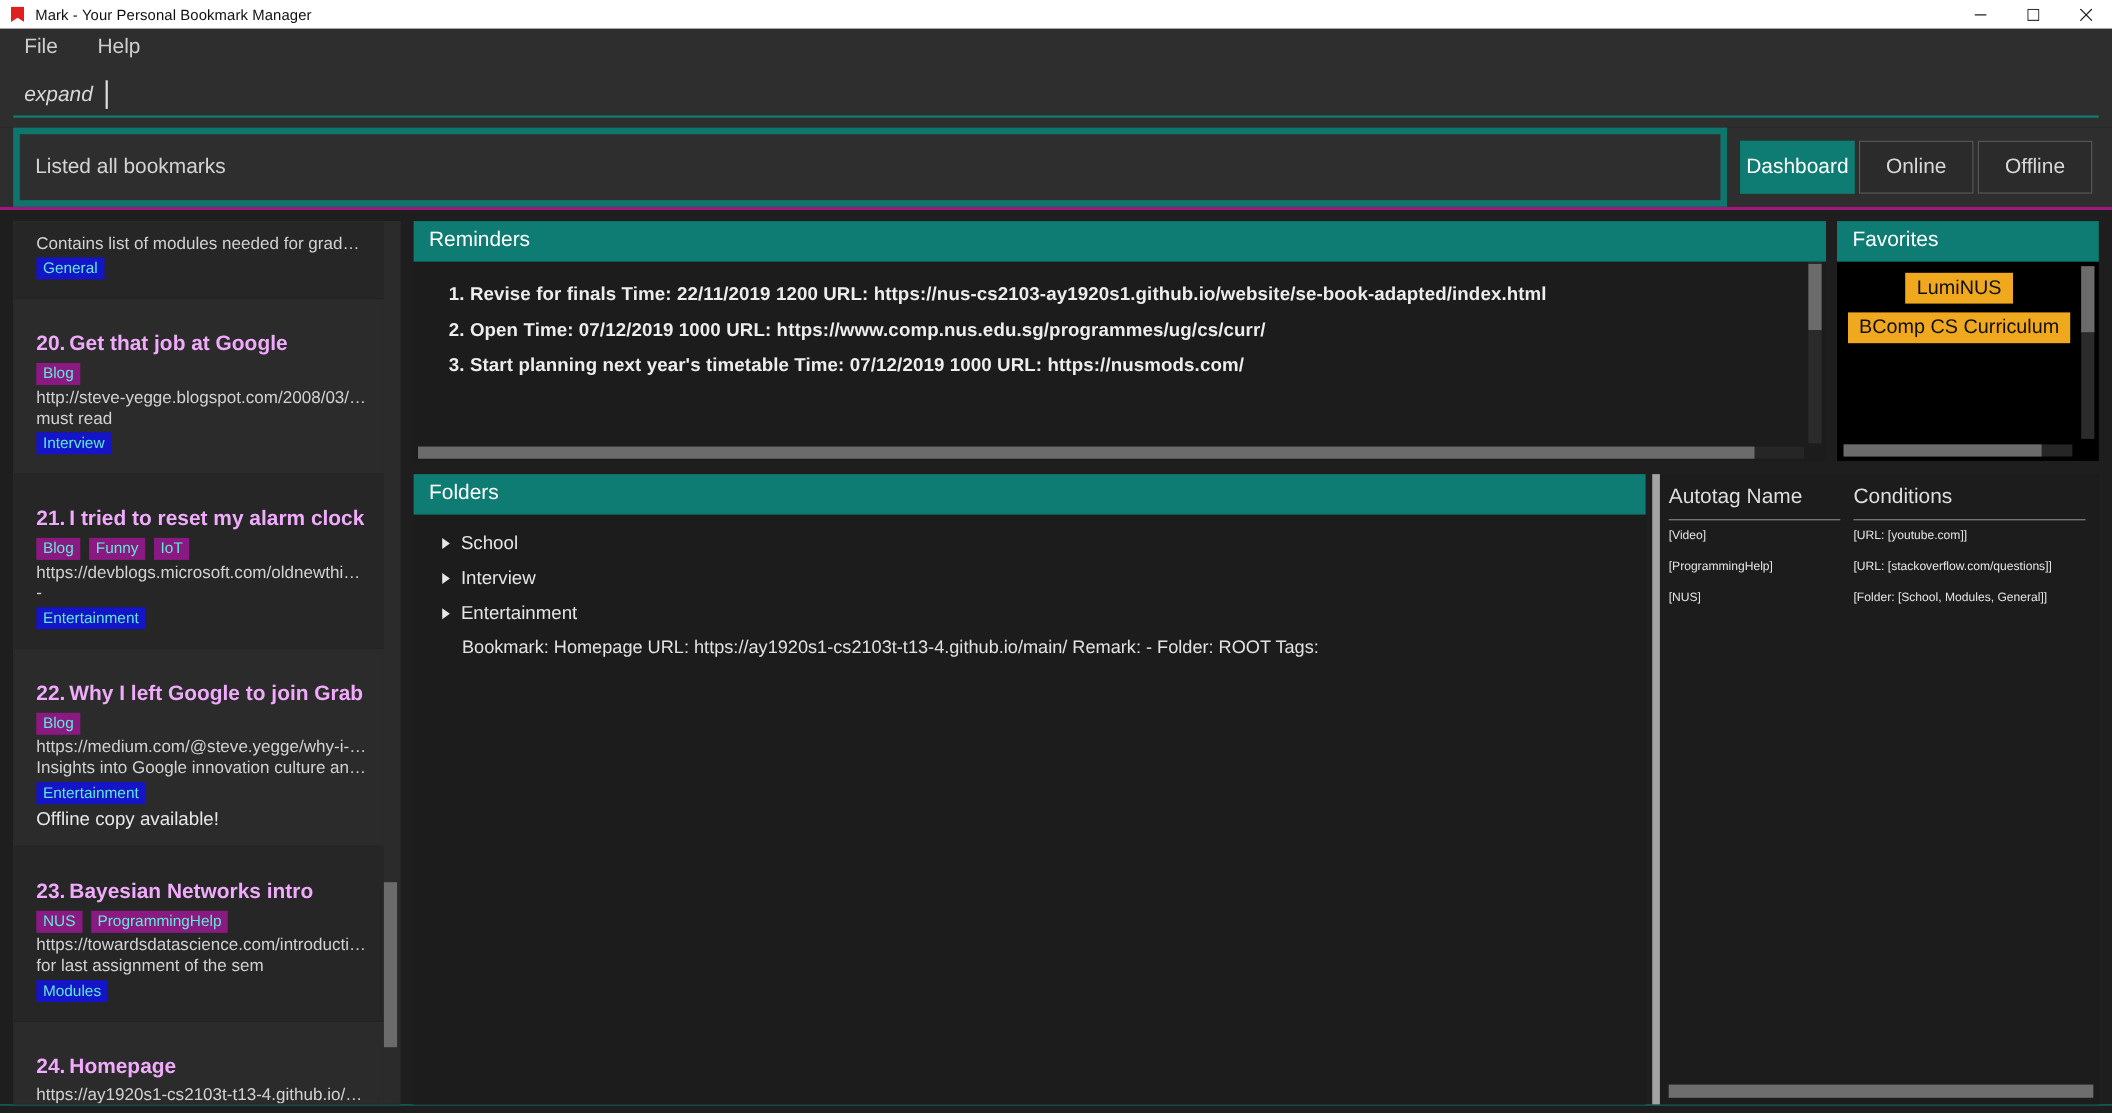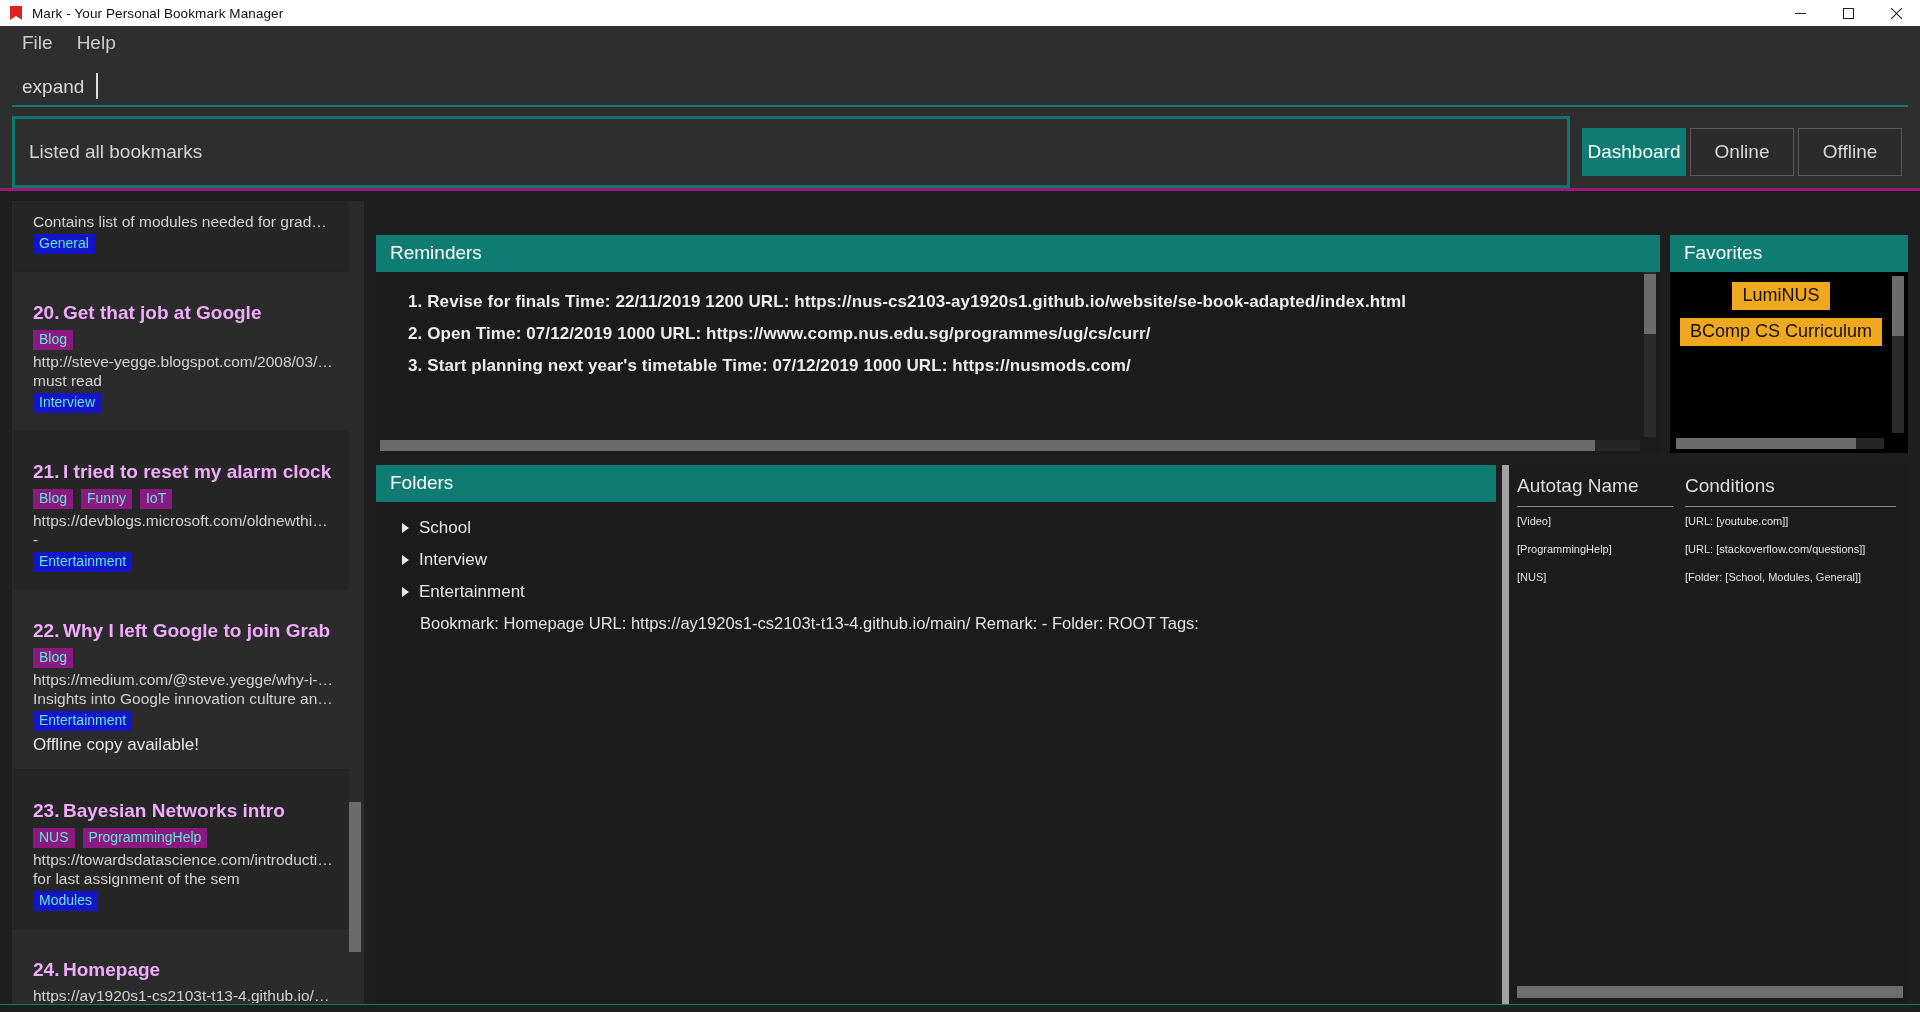--- a/index.html
+++ b/index.html
@@ -25,47 +25,47 @@
   .tb-controls { position: absolute; right: 0; top: 0; height: 26px; display: flex; }
   .tb-btn {
     width: 48px; height: 26px; display: flex; align-items: center; justify-content: center;
     color: #202020; font-size: 13px;
   }
   .tb-btn svg { display: block; }
 
   
   .menubar {
     height: 34px; background: #2e2e2e; display: flex; align-items: center;
-    padding-left: 10px; gap: 0;
+    padding-left: 10px; gap: 12px;
   }
   .menu-item {
     color: #cfcfcf; font-size: 19px; padding: 2px 12px; line-height: 26px;
   }
 
   
   .searchrow {
     height: 56px; background: #2e2e2e; display: flex; align-items: center;
     padding: 0 12px;
   }
   .searchfield {
     flex: 1; height: 38px; background: #2e2e2e; border: none;
     border-bottom: 2px solid #107c72;
     color: #d8d8d8; font-size: 19px; font-family: inherit;
-    padding: 0 10px; outline: none; position: relative;
+    padding: 0 10px; outline: none; position: relative; font-style: italic;
   }
   .searchwrap { flex:1; position: relative; height: 40px; display:flex; align-items:center; }
   .searchwrap .caret {
     position:absolute; left: 84px; top: 5px; width: 1.5px; height: 26px; background:#e0e0e0;
   }
 
   
   .strip { display: flex; align-items: stretch; padding: 0 12px 0 12px; height: 72px; gap: 12px;
            background:#2e2e2e; }
   .resultbox {
-    flex: 1; border: 3px solid #0f766e; background: #2e2e2e;
+    flex: 1; border: 6px solid #0f766e; background: #2e2e2e;
     display: flex; align-items: center; padding-left: 14px;
     color: #d4d4d4; font-size: 19px;
   }
   .tabs { display: flex; gap: 4px; align-items: center; padding: 6px 6px 6px 0; }
   .tab {
     width: 104px; height: 48px; display: flex; align-items: center; justify-content: center;
     background: #2b2b2b; border: 1px solid #5a5a5a;
     color: #d8d8d8; font-size: 19px;
   }
   .tab.active { background: #0e7c72; border-color: #0e7c72; color: #ffffff; }
@@ -105,21 +105,21 @@
     text-overflow: ellipsis; margin: 1px 0;
   }
   .bm-offline { font-size: 17px; color: #e8e8e8; margin-top: 4px; }
 
   .vscroll {
     position: absolute; right: 2px; width: 12px; background: #2b2b2b;
   }
   .vthumb { position: absolute; width: 12px; background: #6b6b6b; }
 
   
-  .center { flex: 1; display: flex; flex-direction: column; gap: 12px; min-width: 0; margin-top: 34px; }
+  .center { flex: 1; display: flex; flex-direction: column; gap: 12px; min-width: 0; }
 
   .panel { background: #1c1c1c; display: flex; flex-direction: column; min-height: 0; }
   .panel-head {
     background: #0e7c72; color: #ffffff; font-size: 19px;
     padding: 7px 14px 8px 14px; line-height: 22px;
   }
   .panel-body { flex: 1; background: #1c1c1c; position: relative; overflow: hidden; }
 
   .topsection { display: flex; gap: 10px; height: 218px; }
   .reminders { flex: 1; min-width: 0; display:flex; flex-direction: column; }

